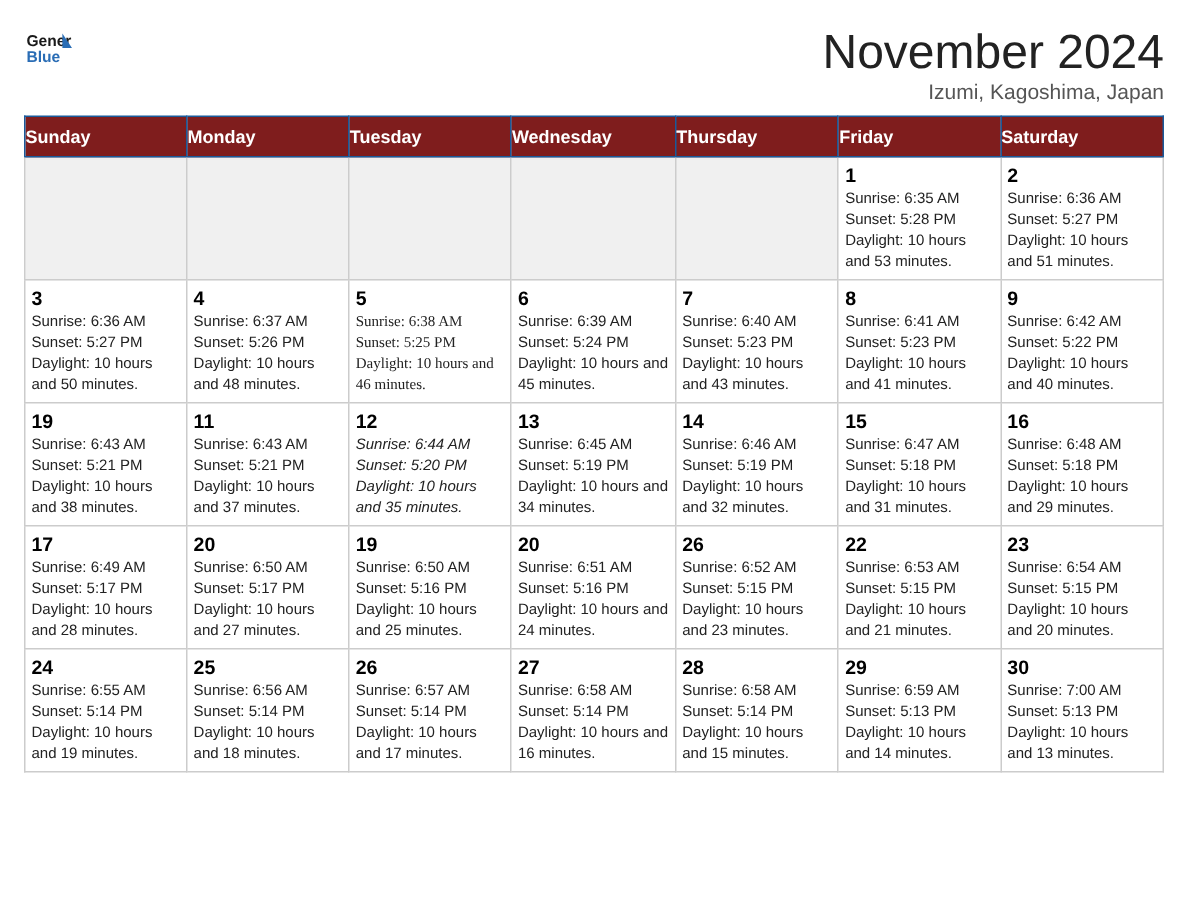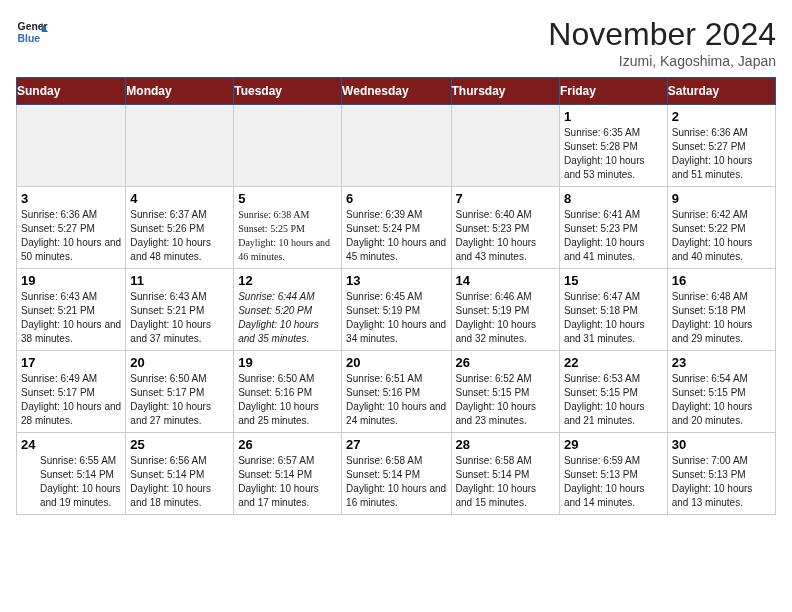--- a/index.html
+++ b/index.html
@@ -253,21 +253,21 @@
         <td class="day">
           <span class="day-num">23</span>
           <div class="day-info" style="white-space: pre-line;">Sunrise: 6:54 AM
 Sunset: 5:15 PM
 Daylight: 10 hours and 20 minutes.</div>
         </td>
       </tr>
       <tr>
         <td class="day">
           <span class="day-num">24</span>
-          <div class="day-info" style="white-space: pre-line; margin-left: 19px;">Sunrise: 6:55 AM
+          <div class="day-info" style="white-space: pre-line;">Sunrise: 6:55 AM
 Sunset: 5:14 PM
 Daylight: 10 hours and 19 minutes.</div>
         </td>
         <td class="day">
           <span class="day-num">25</span>
           <div class="day-info" style="white-space: pre-line;">Sunrise: 6:56 AM
 Sunset: 5:14 PM
 Daylight: 10 hours and 18 minutes.</div>
         </td>
         <td class="day">

